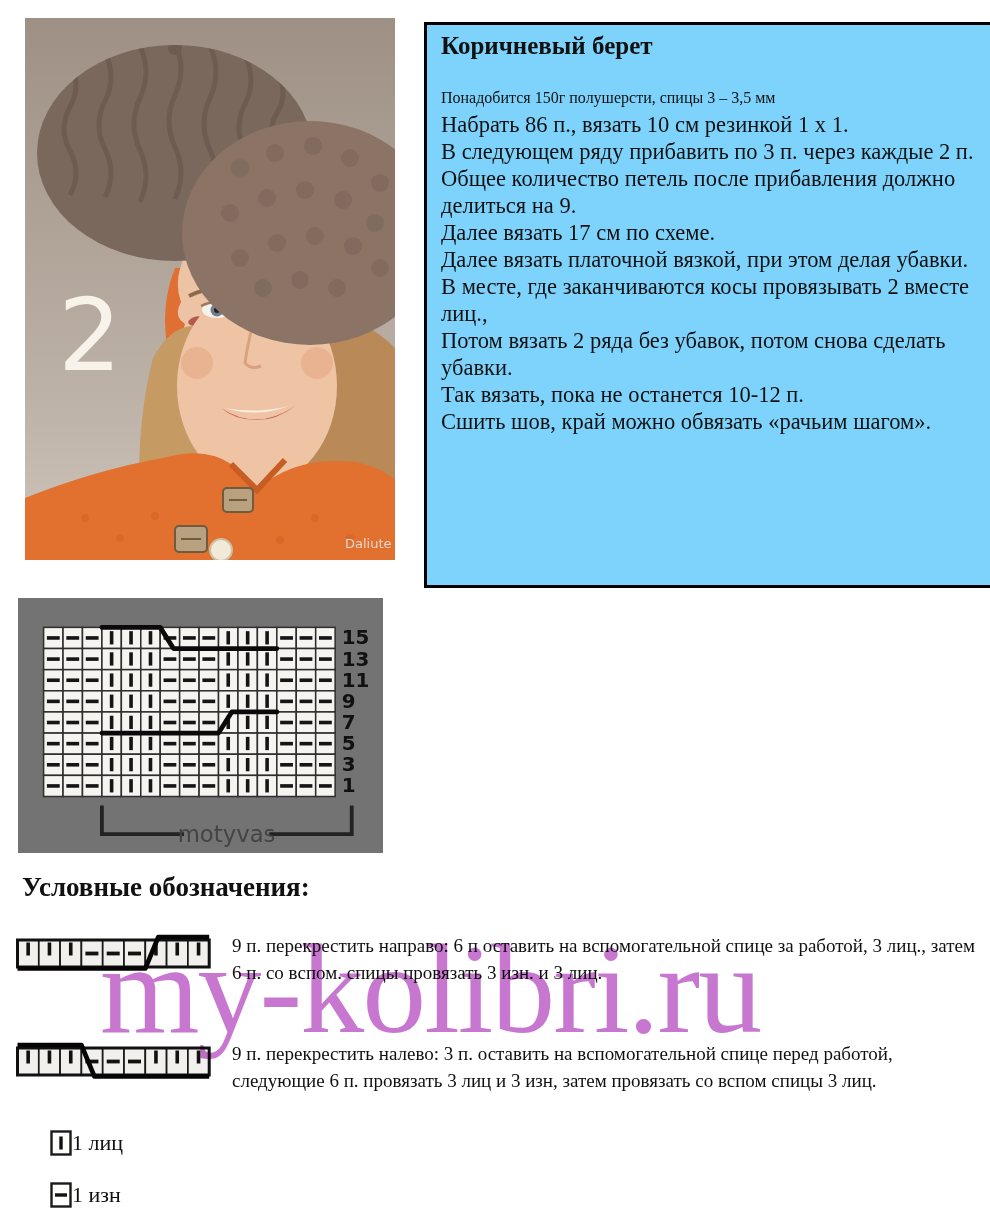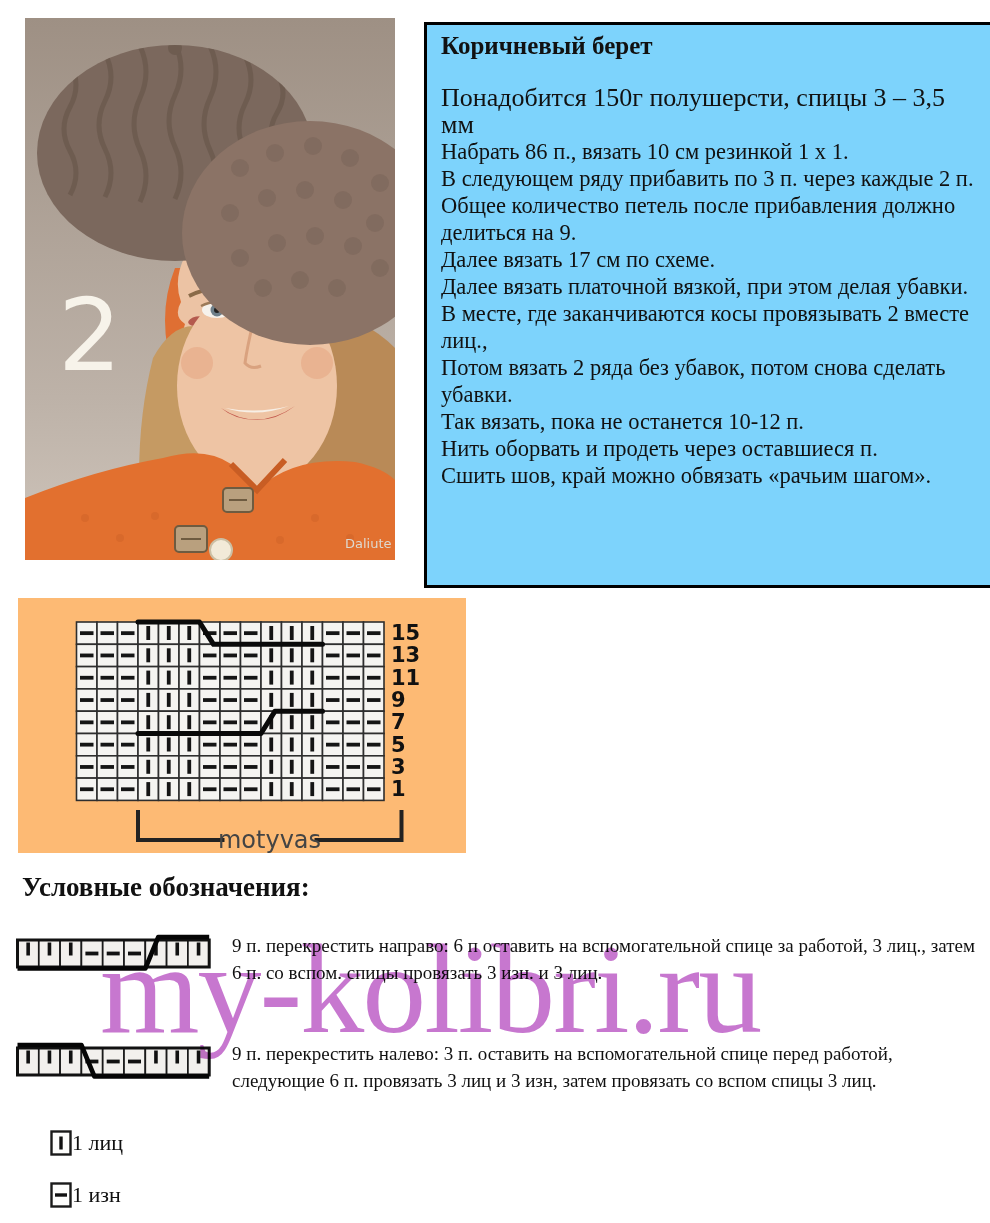--- a/index.html
+++ b/index.html
@@ -5,25 +5,25 @@
   html,body{margin:0;padding:0;background:#ffffff;}
   .page{position:relative;width:990px;height:1223px;background:#ffffff;overflow:hidden;
         font-family:"Liberation Serif", serif;color:#111;}
   
   .photo{position:absolute;left:25px;top:18px;width:370px;height:542px;}
   .photo svg{display:block;width:100%;height:100%;}
   
   .pattern-box{position:absolute;left:424px;top:22px;width:577px;height:566px;
       box-sizing:border-box;border:3px solid #000;padding:5px 14px 8px 14px;background:#7dd3fc;}
   .pattern-title{font-size:25px;font-weight:bold;line-height:32px;}
-  .pattern-materials{font-size:26px;line-height:27px;margin-top:22px;}
+  .pattern-materials{font-size:16px;line-height:27px;margin-top:22px;}
   .pattern-instructions{font-size:22.5px;line-height:27px;}
   .pattern-instructions div{margin:0;}
   
-  .chart-scan{position:absolute;left:18px;top:598px;width:448px;height:255px;background:#fdba74;}
+  .chart-scan{position:absolute;left:18px;top:598px;width:365px;height:255px;background:#737373;}
   .chart-scan svg{display:block;width:100%;height:100%;}
   
   .legend-heading{position:absolute;left:22px;top:872px;font-size:27px;font-weight:bold;}
   .legend-item-text{position:absolute;font-size:19px;line-height:27px;width:752px;}
   .strip{position:absolute;width:205px;height:46px;}
   .strip svg{display:block;width:100%;height:100%;}
   .key-row{position:absolute;display:flex;align-items:flex-start;}
   .key-row svg{display:block;width:22px;height:27px;}
   .key-label{font-size:22px;}
   
@@ -147,21 +147,20 @@
     <div class="pattern-materials">Понадобится 150г полушерсти, спицы 3 – 3,5 мм</div>
     <div class="pattern-instructions">
       <div>Набрать 86 п., вязать 10 см резинкой 1 х 1.</div>
       <div>В следующем ряду прибавить по 3 п. через каждые 2 п.</div>
       <div>Общее количество петель после прибавления должно делиться на 9.</div>
       <div>Далее вязать 17 см по схеме.</div>
       <div>Далее вязать платочной вязкой, при этом делая убавки.</div>
       <div>В месте, где заканчиваются косы провязывать 2 вместе лиц.,</div>
       <div>Потом вязать 2 ряда без убавок, потом снова сделать убавки.</div>
       <div>Так вязать, пока не останется 10-12 п.</div>
-      <div>Нить оборвать и продеть через оставшиеся п.</div>
       <div>Сшить шов, край можно обвязать «рачьим шагом».</div>
     </div>
   </div>
 
   <div class="chart-scan">
     <svg id="chart-svg" viewBox="0 0 385 255">
         <rect x="27" y="24" width="20.5" height="22.3" fill="#f5f4f1" stroke="#2e2e2e" stroke-width="1.6"></rect>
         <rect x="30.5" y="33.25" width="13.5" height="3.8" fill="#151515"></rect>
         <rect x="47.5" y="24" width="20.5" height="22.3" fill="#f5f4f1" stroke="#2e2e2e" stroke-width="1.6"></rect>
         <rect x="51" y="33.25" width="13.5" height="3.8" fill="#151515"></rect>

